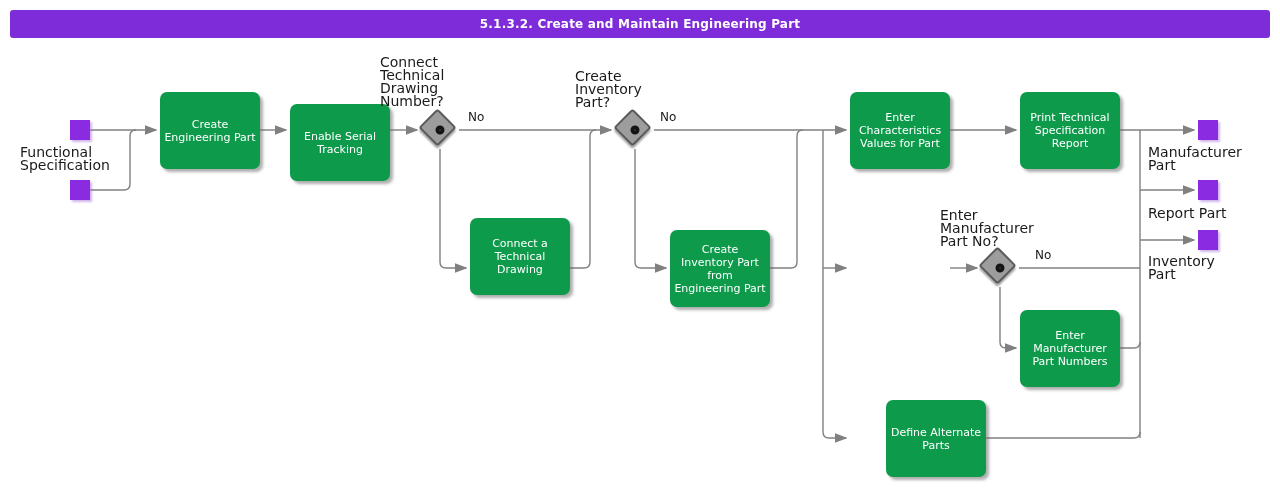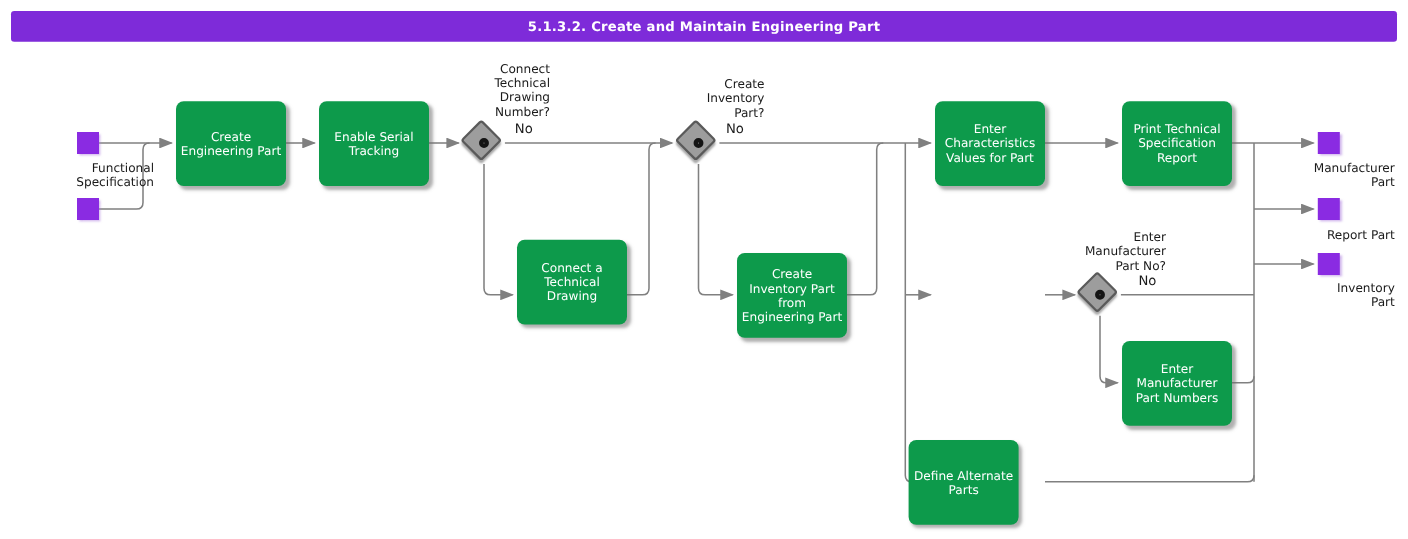--- a/index.html
+++ b/index.html
@@ -36,22 +36,22 @@
   }
 
   .artifact{
     position:absolute;width:20px;height:20px;
     background:var(--c-artifact);
     box-shadow:2px 2px 2px rgba(170,120,220,.55);
     cursor:pointer;
   }
 
   .node-label{
-    position:absolute;width:120px;text-align:right;
-    color:var(--c-label-text);font-size:11px;line-height:13px;
+    position:absolute;width:120px;text-align:left;
+    color:var(--c-label-text);font-size:14px;line-height:13px;
     white-space:pre-line;
   }
 
   .decision{position:absolute;width:40px;height:40px;cursor:pointer;}
   .decision .diamond{
     position:absolute;left:4px;top:4px;width:27px;height:27px;
     background:var(--c-decision);border:2px solid var(--c-decision-border);
     border-radius:3px;transform:rotate(45deg);
     box-shadow:2px 2px 2px rgba(0,0,0,.35);
   }
@@ -118,21 +118,21 @@
 
   <div class="artifact" style="left:70px;top:120px"></div>
   <div class="node-label" style="left:20px;top:146px">Functional
 Specification</div>
 
   <div class="artifact" style="left:70px;top:180px"></div>
 
   <div class="activity" style="left:160px;top:92px">Create
 Engineering Part</div>
 
-  <div class="activity" style="left:290px;top:92px">Enable Serial
+  <div class="activity" style="left:290px;top:104px">Enable Serial
 Tracking</div>
 
   <div class="activity" style="left:470px;top:218px">Connect a
 Technical
 Drawing</div>
 
   <div class="activity" style="left:670px;top:230px">Create
 Inventory Part
 from
 Engineering Part</div>
@@ -143,21 +143,21 @@
 
   <div class="activity" style="left:1020px;top:92px">Print Technical
 Specification
 Report</div>
 
 
   <div class="activity" style="left:1020px;top:310px">Enter
 Manufacturer
 Part Numbers</div>
 
-  <div class="activity" style="left:826px;top:400px">Define Alternate
+  <div class="activity" style="left:886px;top:400px">Define Alternate
 Parts</div>
 
   <div class="node-label" style="left:380px;top:56px">Connect
 Technical
 Drawing
 Number?</div>
   <div class="decision" style="left:420px;top:110px">
     <div class="diamond"></div>
     <div class="ring"></div>
   </div>

